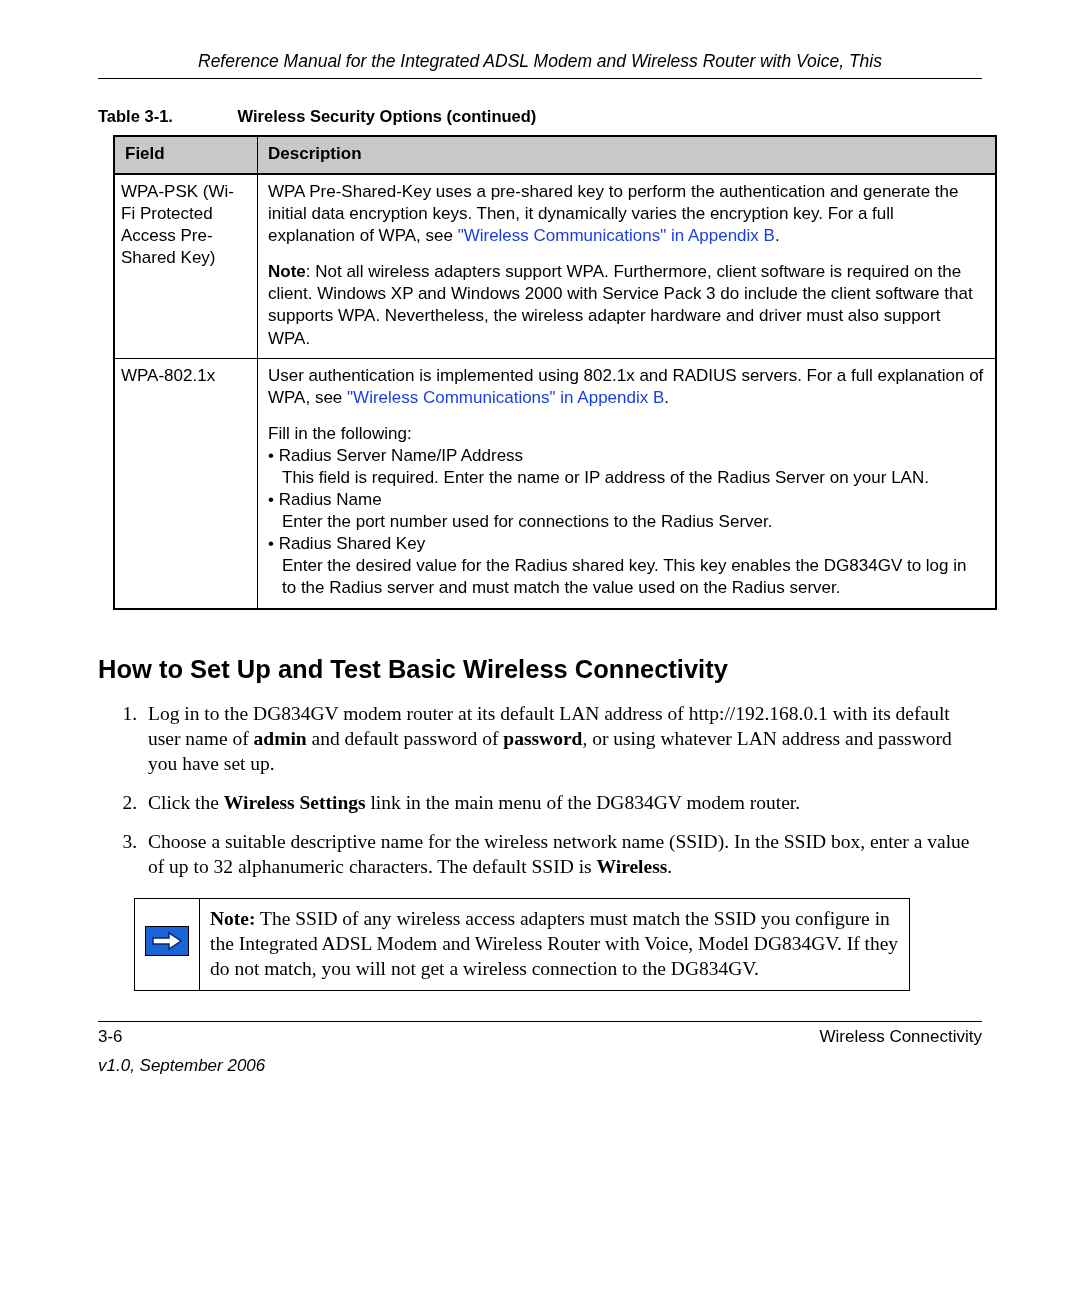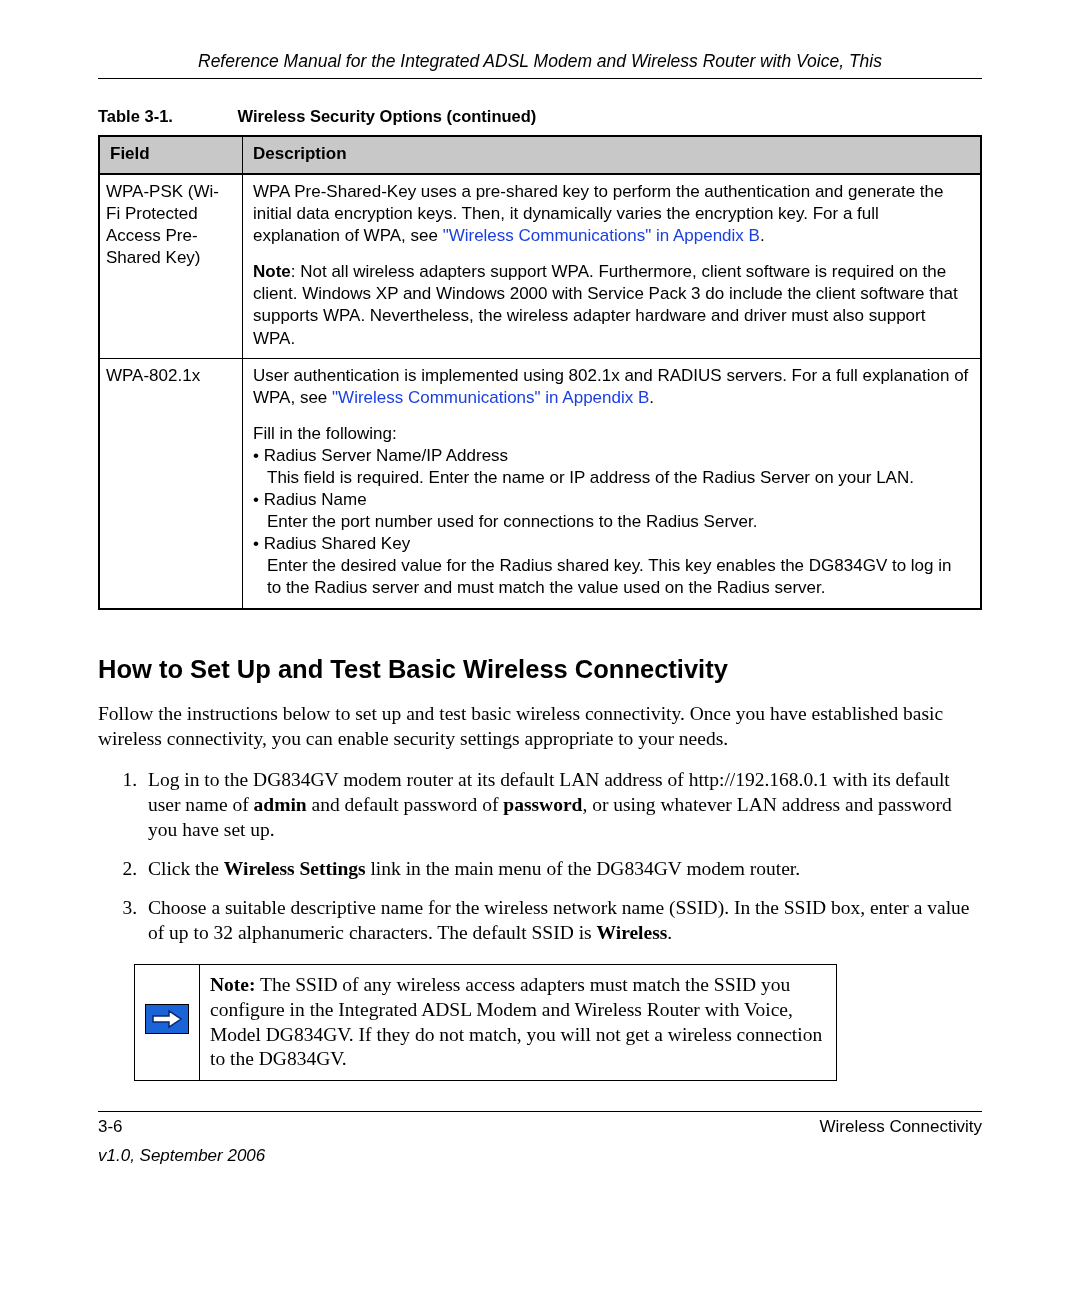--- a/index.html
+++ b/index.html
@@ -31,20 +31,21 @@
   }
   .table-caption .tnum {
     display: inline-block;
     width: 135px;
   }
   table.opts {
     border-collapse: collapse;
     width: 100%;
     font-size: 17px;
     line-height: 1.3;
+    margin-left: 15px;
   }
   table.opts th, table.opts td {
     text-align: left;
     vertical-align: top;
     padding: 6px 10px 8px 10px;
   }
   table.opts thead th {
     background: #c8c8c8;
     border-top: 2px solid #000;
     border-bottom: 2px solid #000;
@@ -120,21 +121,21 @@
   ol.steps > li {
     margin: 0 0 14px 0;
     padding-left: 6px;
   }
 
   .notebox-wrap {
     margin: 18px 0 0 36px;
   }
   table.notebox {
     border-collapse: collapse;
-    width: 703px;
+    width: 776px;
   }
   table.notebox td {
     border: 1px solid #000;
     vertical-align: middle;
     padding: 8px 10px;
   }
   table.notebox td.iconcell {
     width: 52px;
     text-align: center;
     padding: 8px 6px;
@@ -226,21 +227,20 @@
           </li>
         </ul>
       </td>
     </tr>
   </tbody>
 </table>
 
 <h2 class="section">How to Set Up and Test Basic Wireless Connectivity</h2>
 
 <div class="bodytext">
-  <p class="intro">Follow the instructions below to set up and test basic wireless connectivity. Once you have established basic wireless connectivity, you can enable security settings appropriate to your needs.</p>
 
   <ol class="steps">
     <li>
       <span>Log in to the DG834GV modem router at its default LAN address of http://192.168.0.1 with its default user name of </span><b>admin</b><span> and default password of </span><b>password</b><span>, or using whatever LAN address and password you have set up.</span>
     </li>
     <li>
       <span>Click the </span><b>Wireless Settings</b><span> link in the main menu of the DG834GV modem router.</span>
     </li>
     <li>
       <span>Choose a suitable descriptive name for the wireless network name (SSID). In the SSID box, enter a value of up to 32 alphanumeric characters. The default SSID is </span><b>Wireless</b><span>.</span>

